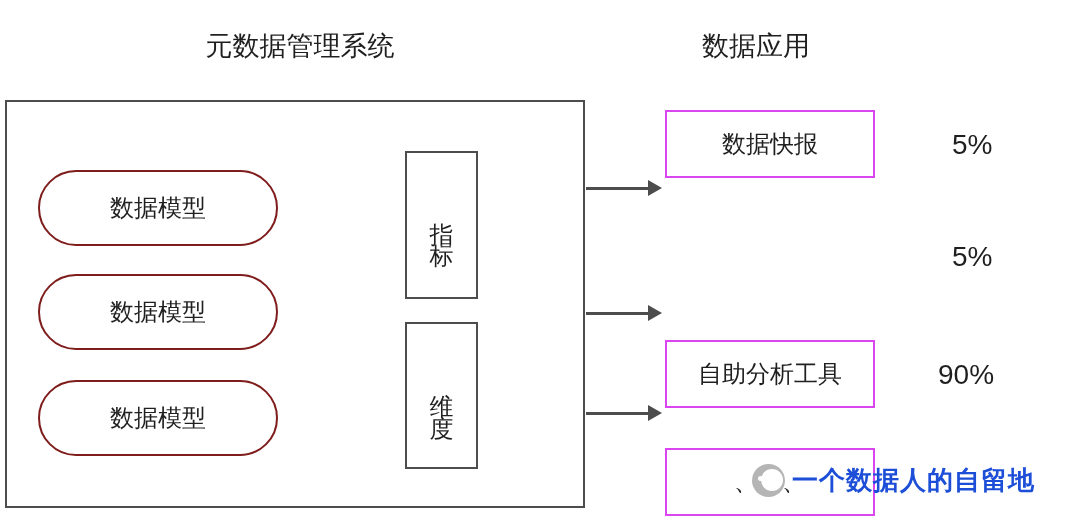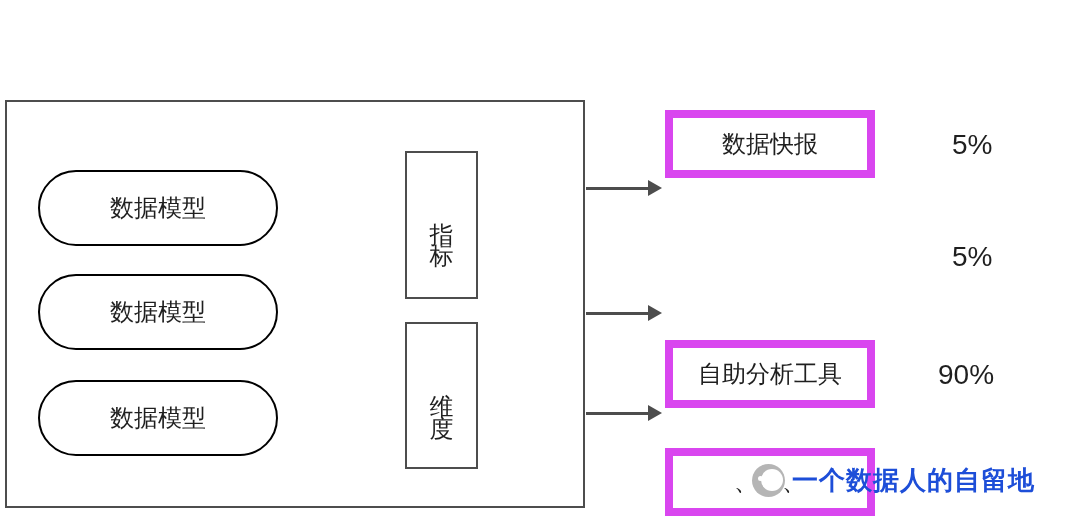--- a/index.html
+++ b/index.html
@@ -8,21 +8,21 @@
   .canvas { position:relative; width:1065px; height:530px; background:#ffffff; overflow:hidden; }
 
   .title { position:absolute; top:28px; font-size:27px; font-weight:500; color:#1f1f1f; text-align:center; }
   .title-left { left:150px; width:300px; }
   .title-right { left:656px; width:200px; }
 
   .big-box { position:absolute; left:5px; top:100px; width:580px; height:408px;
              border:2px solid #4d4d4d; background:#ffffff; }
 
   .oval { position:absolute; left:38px; width:240px; height:76px; background:#ffffff;
-          border:2px solid #000000; border-radius:40px;
+          border:2px solid #7f1d1d; border-radius:40px;
           display:flex; align-items:center; justify-content:center;
           font-size:24px; color:#1f1f1f; }
   .oval-1 { top:170px; }
   .oval-2 { top:274px; }
   .oval-3 { top:380px; }
 
   .vbox { position:absolute; left:405px; width:73px; background:#ffffff;
           border:2px solid #4d4d4d;
           display:flex; align-items:center; justify-content:center;
           writing-mode:vertical-rl; text-orientation:upright;
@@ -33,21 +33,21 @@
   .arrow { position:absolute; left:586px; width:76px; height:16px; }
   .arrow-1 { top:180px; }
   .arrow-2 { top:305px; }
   .arrow-3 { top:405px; }
   .arrow .shaft { position:absolute; left:0; top:7px; width:64px; height:3px; background:#4d4d4d; }
   .arrow .head  { position:absolute; left:62px; top:0; width:0; height:0;
                   border-top:8px solid transparent; border-bottom:8px solid transparent;
                   border-left:14px solid #4d4d4d; }
 
   .app-box { position:absolute; left:665px; width:210px; height:68px; background:#ffffff;
-             border:8px solid #d946ef;
+             border:2px solid #d946ef;
              display:flex; align-items:center; justify-content:center;
              font-size:24px; color:#1f1f1f; }
   .app-1 { top:110px; }
   .app-2 { top:222px; }
   .app-3 { top:340px; }
   .app-4 { top:448px; }
 
   .percent { position:absolute; font-size:28px; color:#1f1f1f; }
   .pct-1 { left:952px; top:129px; }
   .pct-2 { left:952px; top:241px; }
@@ -62,20 +62,22 @@
   .wm-logo .dot { position:absolute; left:6px; top:12px; width:5px; height:5px;
                   border-radius:50%; background:#ffffff; }
   .wm-text { font-size:26px; font-weight:700; letter-spacing:1px; color:#1d4ed8;
              white-space:nowrap; }
 </style>
 </head>
 <body>
 
 <div class="canvas">
 
+  <div class="title title-left">元数据管理系统</div>
+  <div class="title title-right">数据应用</div>
 
   <div class="big-box"></div>
 
   <div class="oval oval-1">数据模型</div>
   <div class="oval oval-2">数据模型</div>
   <div class="oval oval-3">数据模型</div>
 
   <div class="vbox vbox-1">指标</div>
   <div class="vbox vbox-2">维度</div>
 

